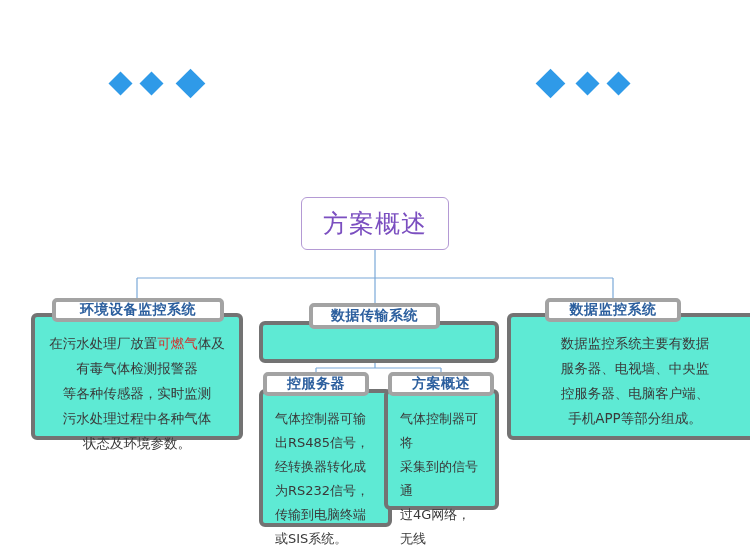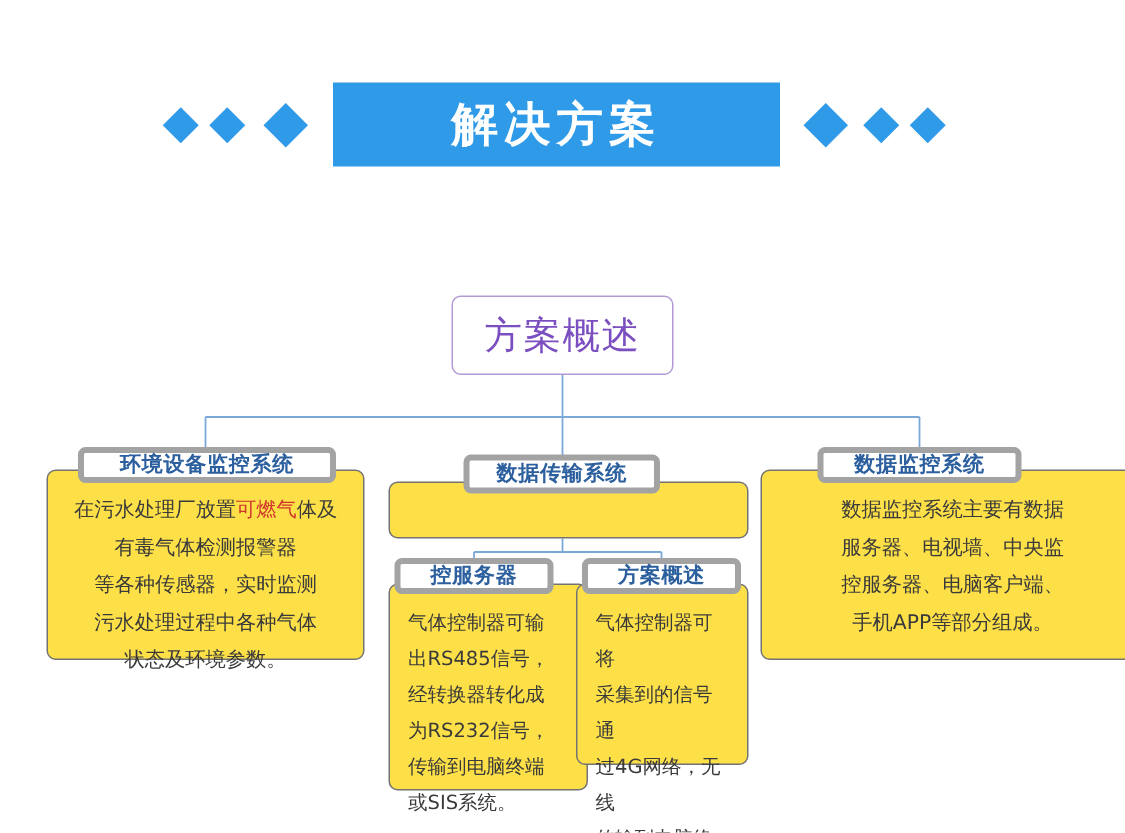--- a/index.html
+++ b/index.html
@@ -94,23 +94,23 @@
     font-size: 14px;
     font-weight: bold;
     letter-spacing: 0.5px;
     font-family: "DejaVu Sans", "Liberation Sans", sans-serif;
     white-space: nowrap;
   }
 
   .body-box {
     position: absolute;
     box-sizing: border-box;
-    border: 1px solid #737373;
+    border: 4px solid #737373;
     border-radius: 6px;
-    background: #fde047;
+    background: #5eead4;
     padding: 14px 12px 20px 12px;
   }
   .body-text {
     color: #3a3a3a;
     font-size: 13.5px;
     line-height: 25px;
     font-family: "DejaVu Sans", "Liberation Sans", sans-serif;
     text-align: left;
     white-space: pre-wrap;
   }
@@ -158,23 +158,20 @@
     <line x1="316" y1="368" x2="441" y2="368"></line>
     <line x1="316" y1="368" x2="316" y2="384"></line>
     <line x1="441" y1="368" x2="441" y2="384"></line>
   </g>
 </svg>
 
 <div class="header-wrap">
   <div class="diamond d-l1"></div>
   <div class="diamond d-l2"></div>
   <div class="diamond d-l3"></div>
-  <div class="header-banner">
-    <span class="header-title">解决方案</span>
-  </div>
   <div class="diamond d-r1"></div>
   <div class="diamond d-r2"></div>
   <div class="diamond d-r3"></div>
 </div>
 
 <div class="overview-box">
   <span class="overview-text">方案概述</span>
 </div>
 
 <div class="body-box" id="box-env">

